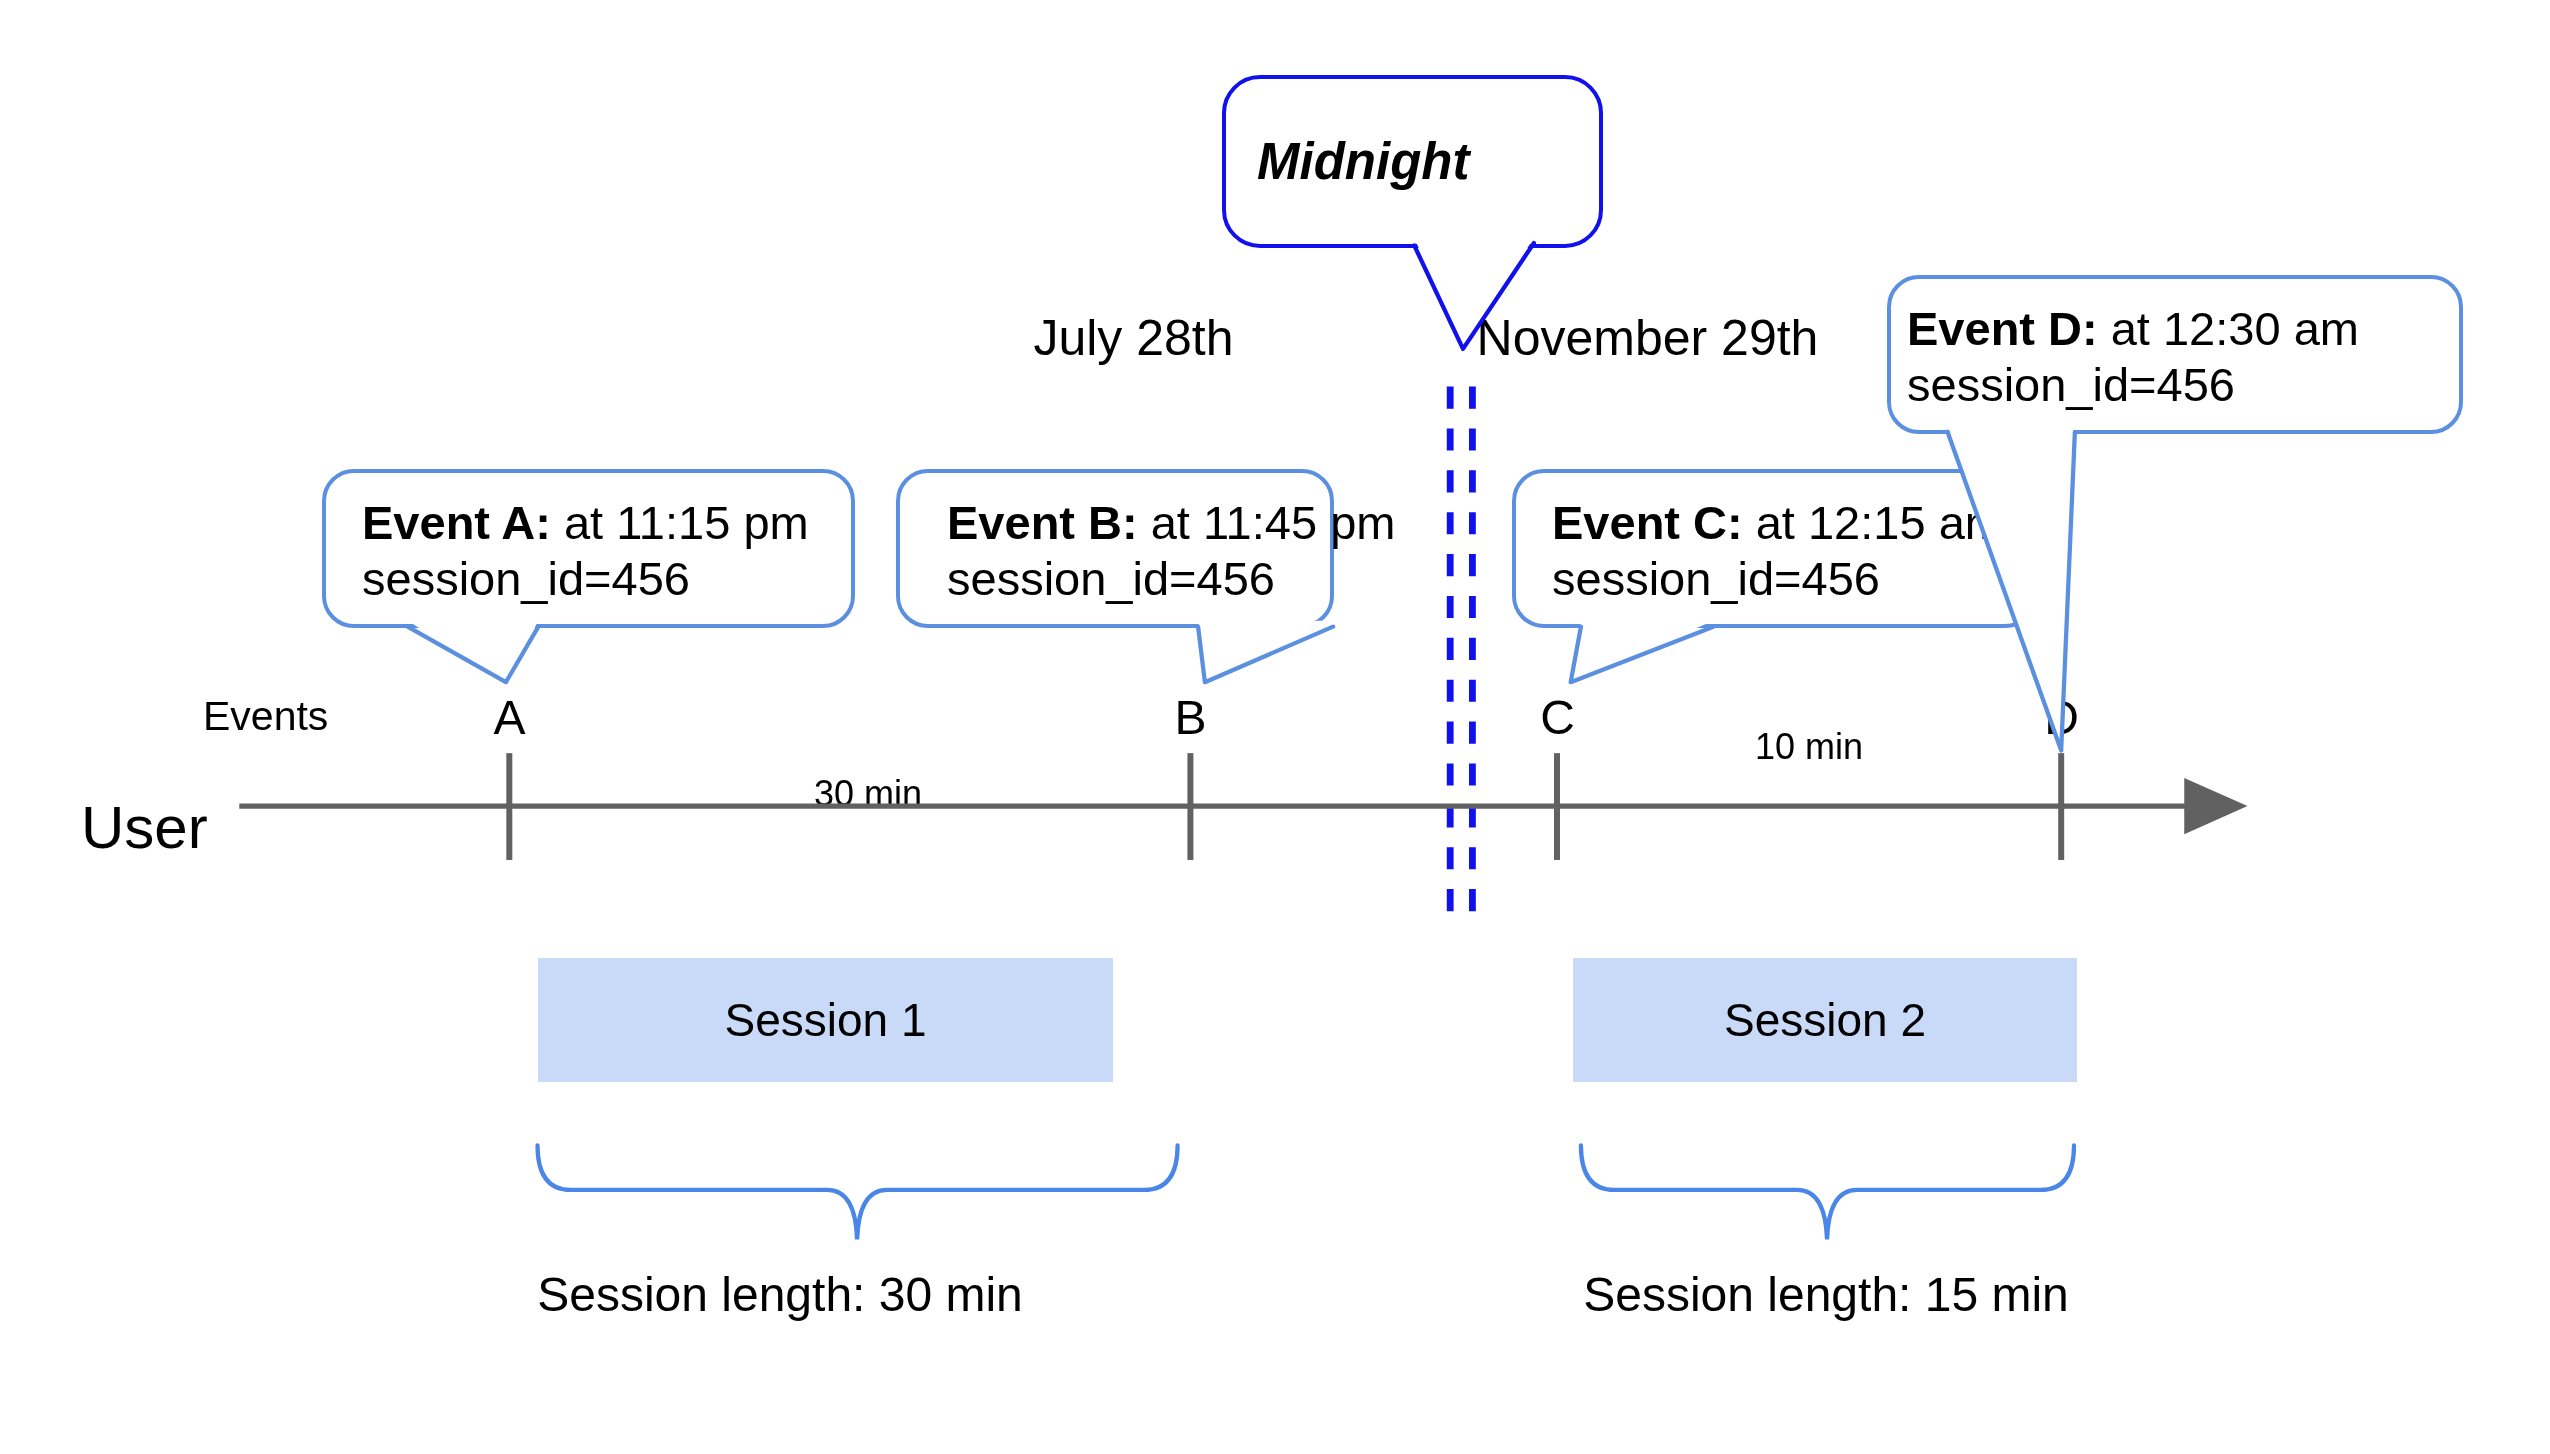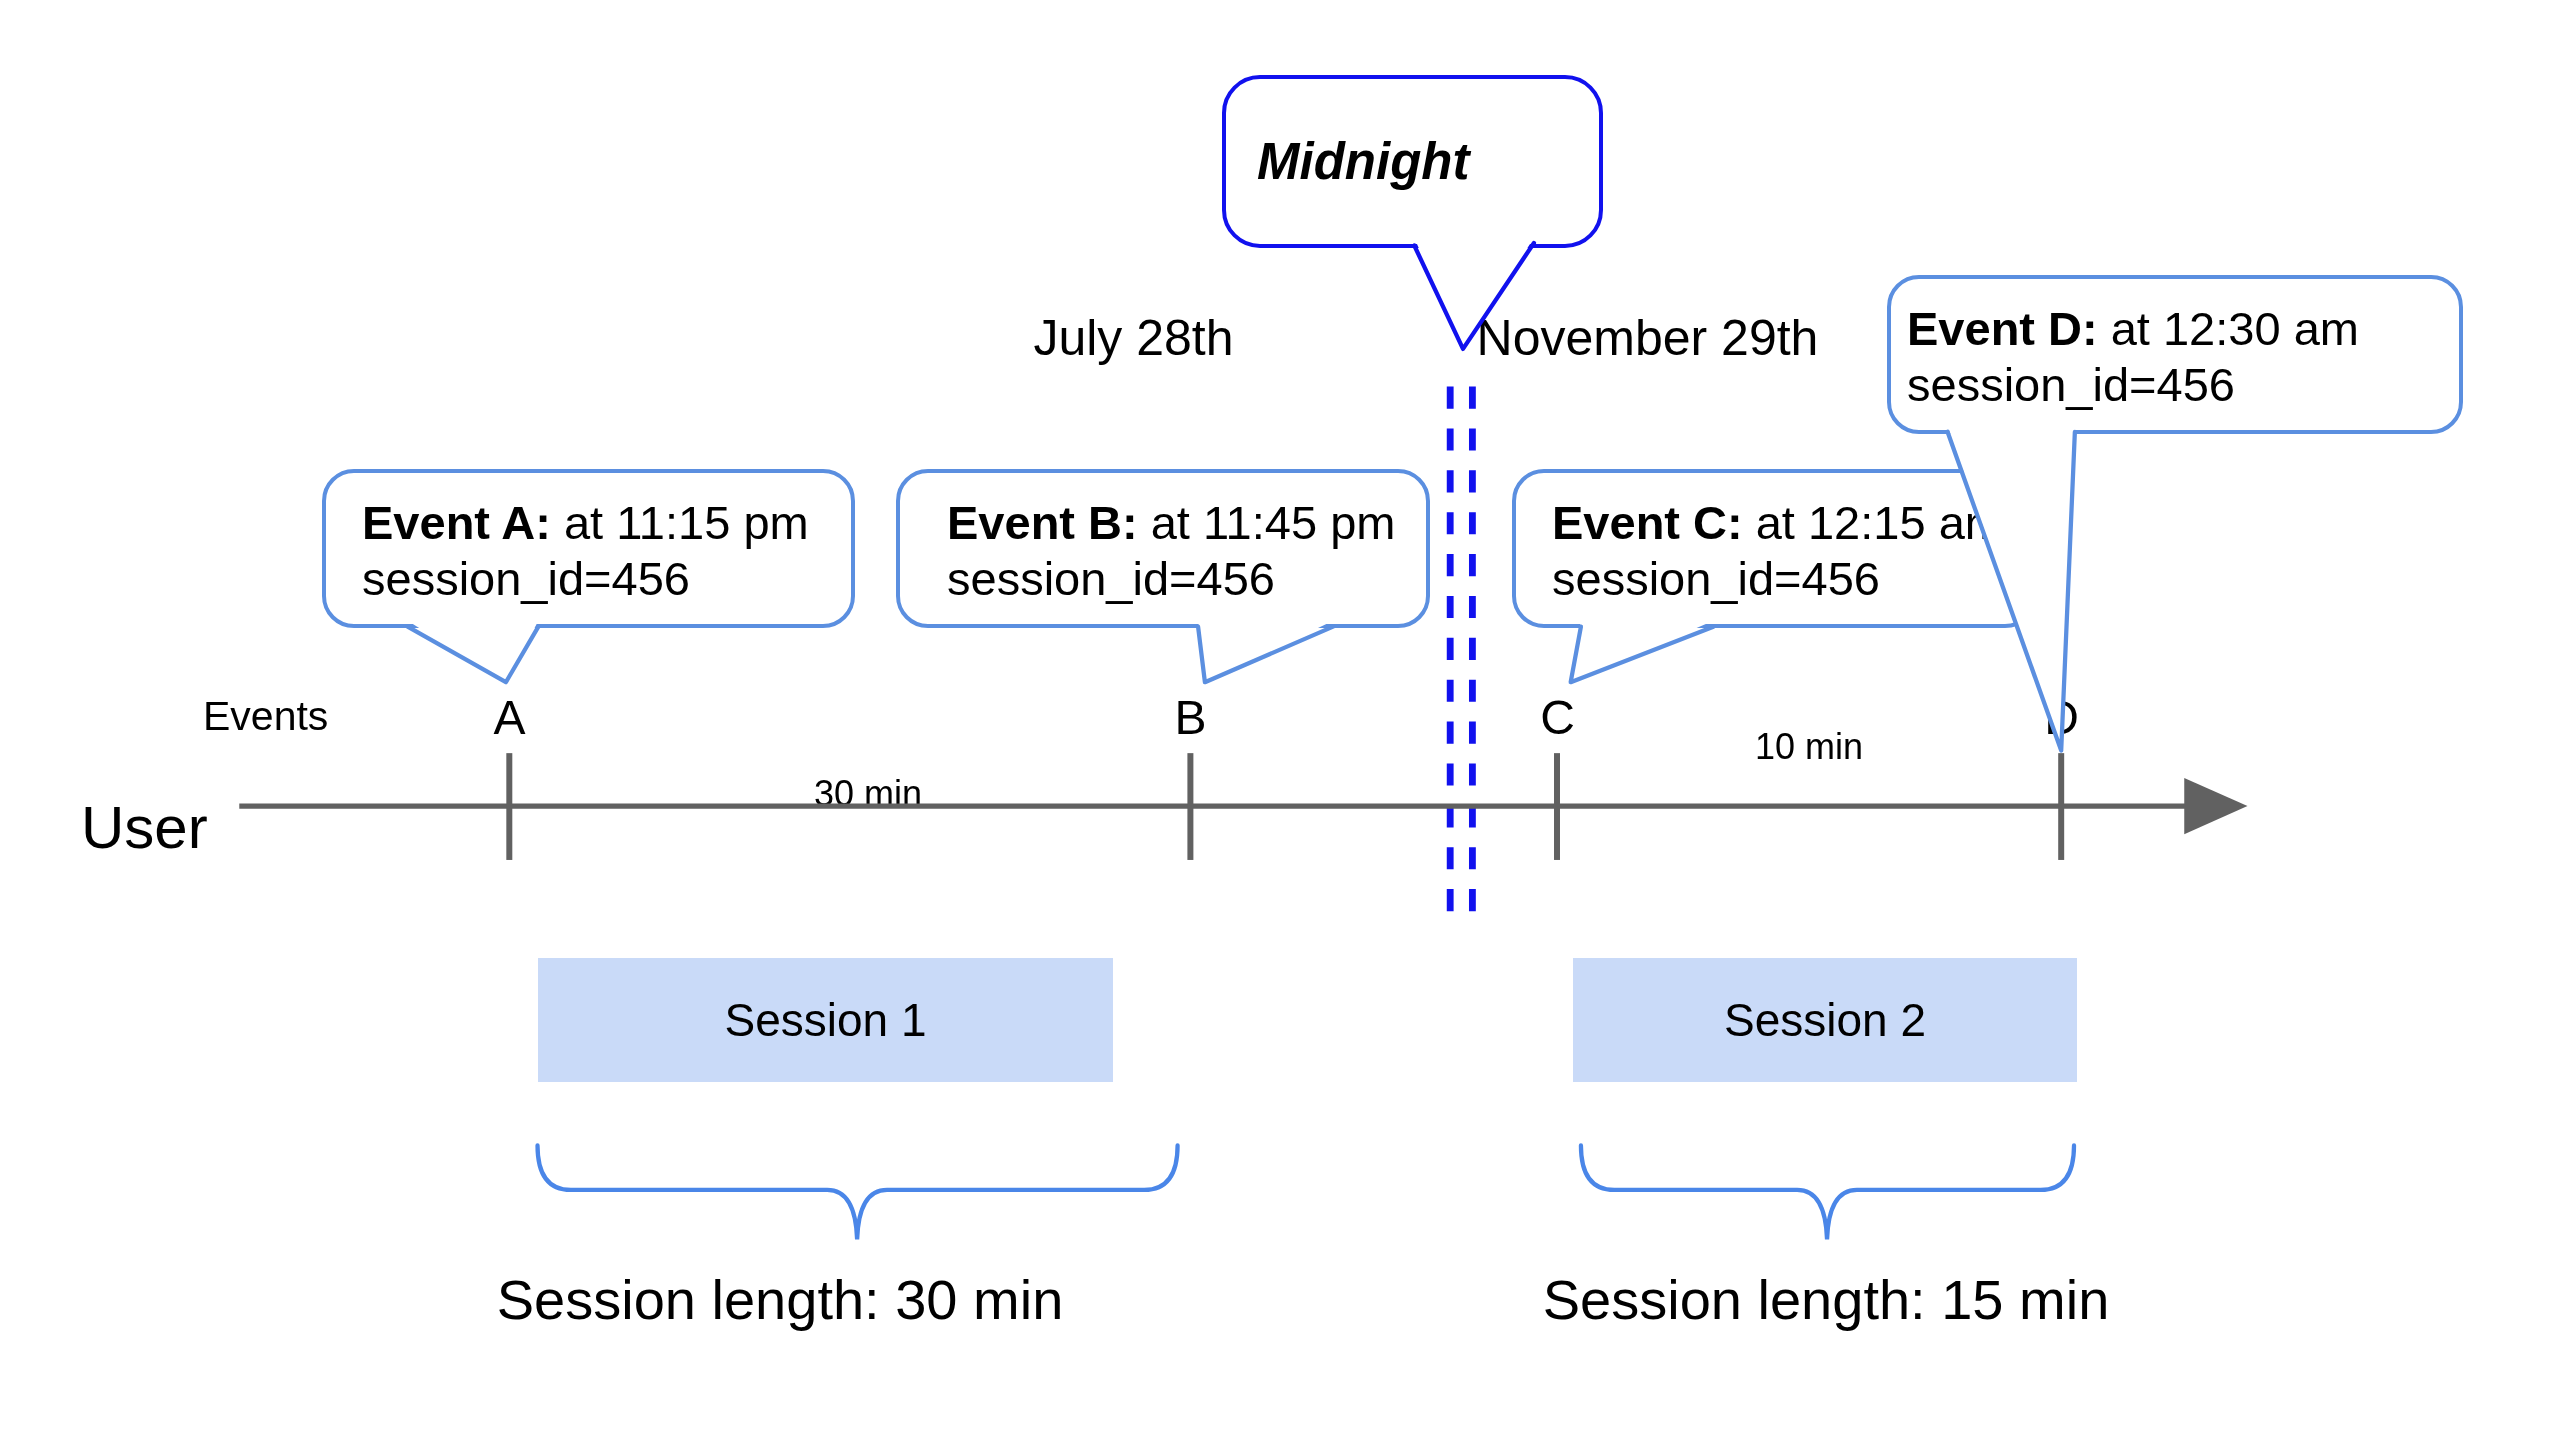--- a/index.html
+++ b/index.html
@@ -36,21 +36,21 @@
   .events-label{position:absolute;font-size:41px;}
   .user-label{position:absolute;font-size:60px;}
   .tick-letter{position:absolute;width:103px;text-align:center;font-size:48px;}
   .interval-label{position:absolute;width:256px;text-align:center;font-size:36px;}
   
   .session-box{
     position:absolute;background:var(--c-session);
     display:flex;align-items:center;justify-content:center;
     font-size:46px;
   }
-  .session-length{position:absolute;width:684px;text-align:center;font-size:56px;}
+  .session-length{position:absolute;width:684px;text-align:center;font-size:48px;}
   
   .overlay{position:absolute;left:0;top:0;z-index:5;pointer-events:none;}
   .canvas > div{z-index:1;}
   .stroke-gray{stroke:var(--c-gray);}
   .fill-gray{fill:var(--c-gray);}
   .stroke-dark{stroke:var(--c-dark-blue);}
   .stroke-callout{stroke:var(--c-callout);}
   .stroke-brace{stroke:var(--c-brace);}
   .tail-fill{fill:#ffffff;stroke:none;}
   .tail-stroke{fill:none;stroke-width:5;stroke-linejoin:round;stroke-linecap:round;}
@@ -66,21 +66,21 @@
 
   <div class="bubble-midnight" style="left:1222px;top:75px;width:381px;height:173px;font-style:italic;">
     <span>Midnight</span>
   </div>
 
   <div class="bubble" style="left:322px;top:469px;width:533px;height:159px;">
     <div><b>Event A:</b><span> at 11:15 pm</span></div>
     <div>session_id=456</div>
   </div>
 
-  <div class="bubble" style="left:896px;top:469px;width:534px;height:159px;padding-left:47px;">
+  <div class="bubble" style="left:896px;top:469px;width:438px;height:159px;padding-left:47px;">
     <div><b>Event B:</b><span> at 11:45 pm</span></div>
     <div>session_id=456</div>
   </div>
 
   <div class="bubble" style="left:1512px;top:469px;width:525px;height:159px;">
     <div><b>Event C:</b><span> at 12:15 am</span></div>
     <div>session_id=456</div>
   </div>
 
   <div class="bubble" style="left:1887px;top:275px;width:576px;height:159px;padding-left:16px;">

